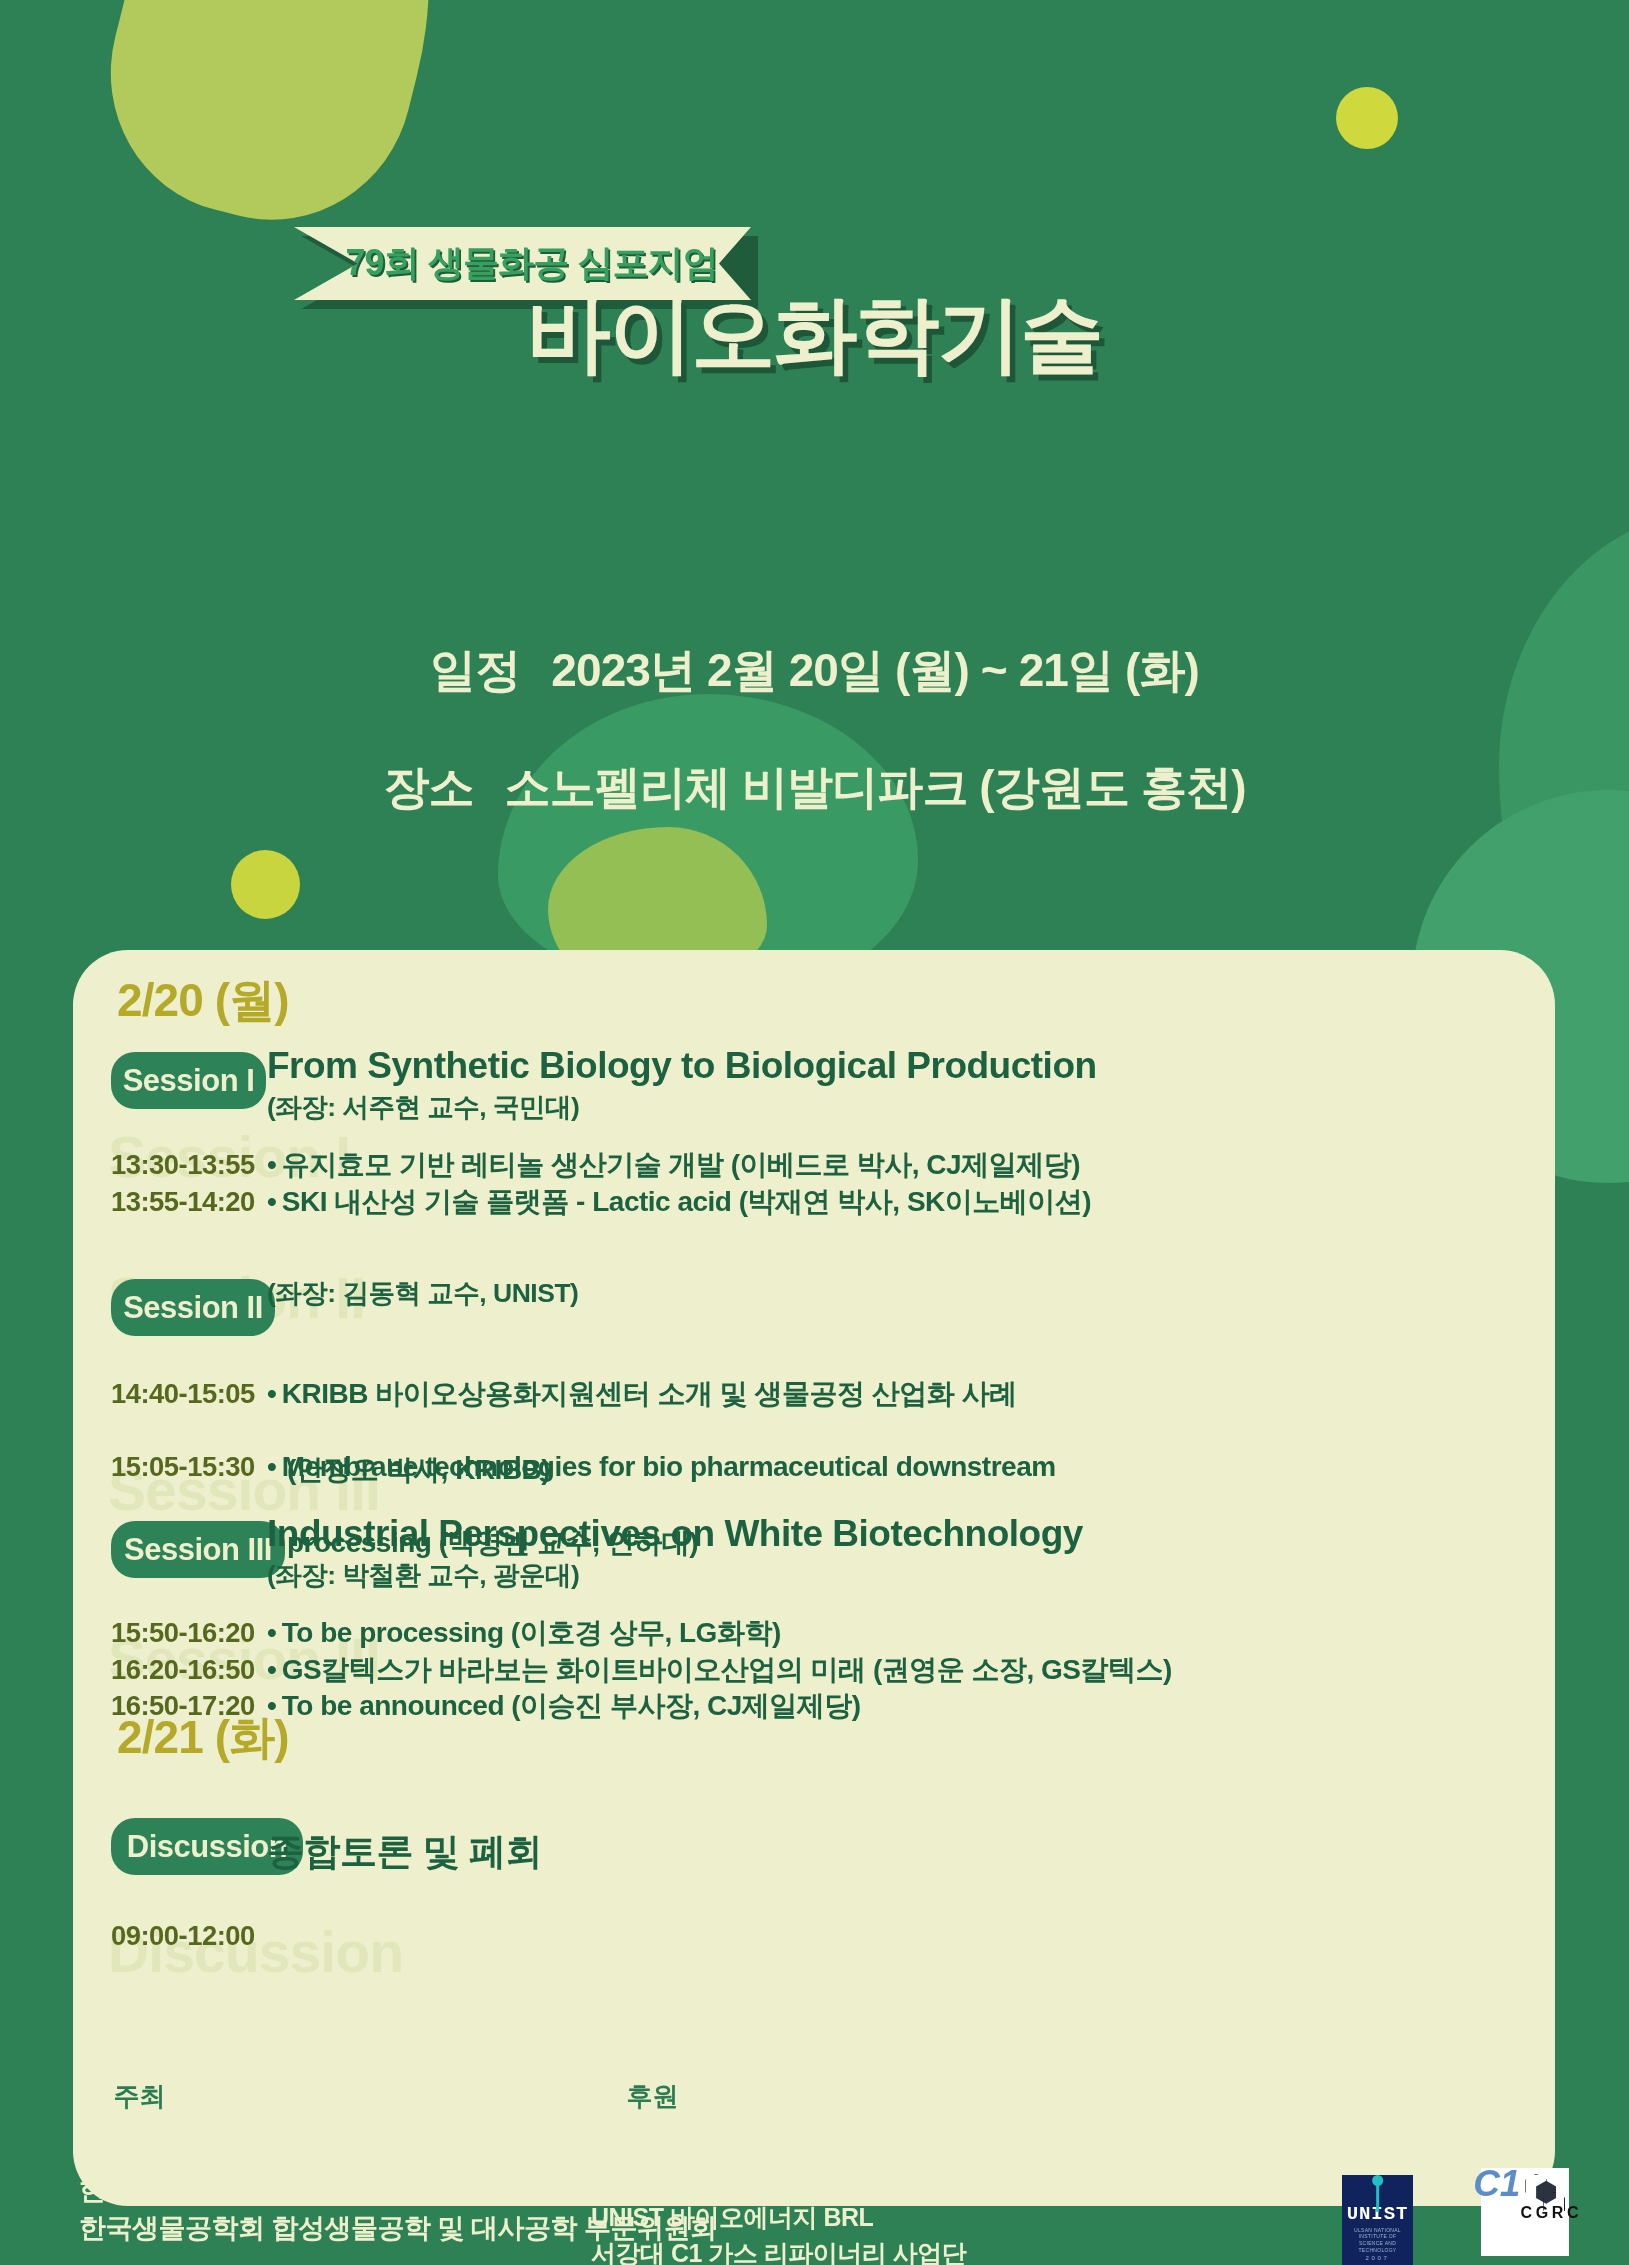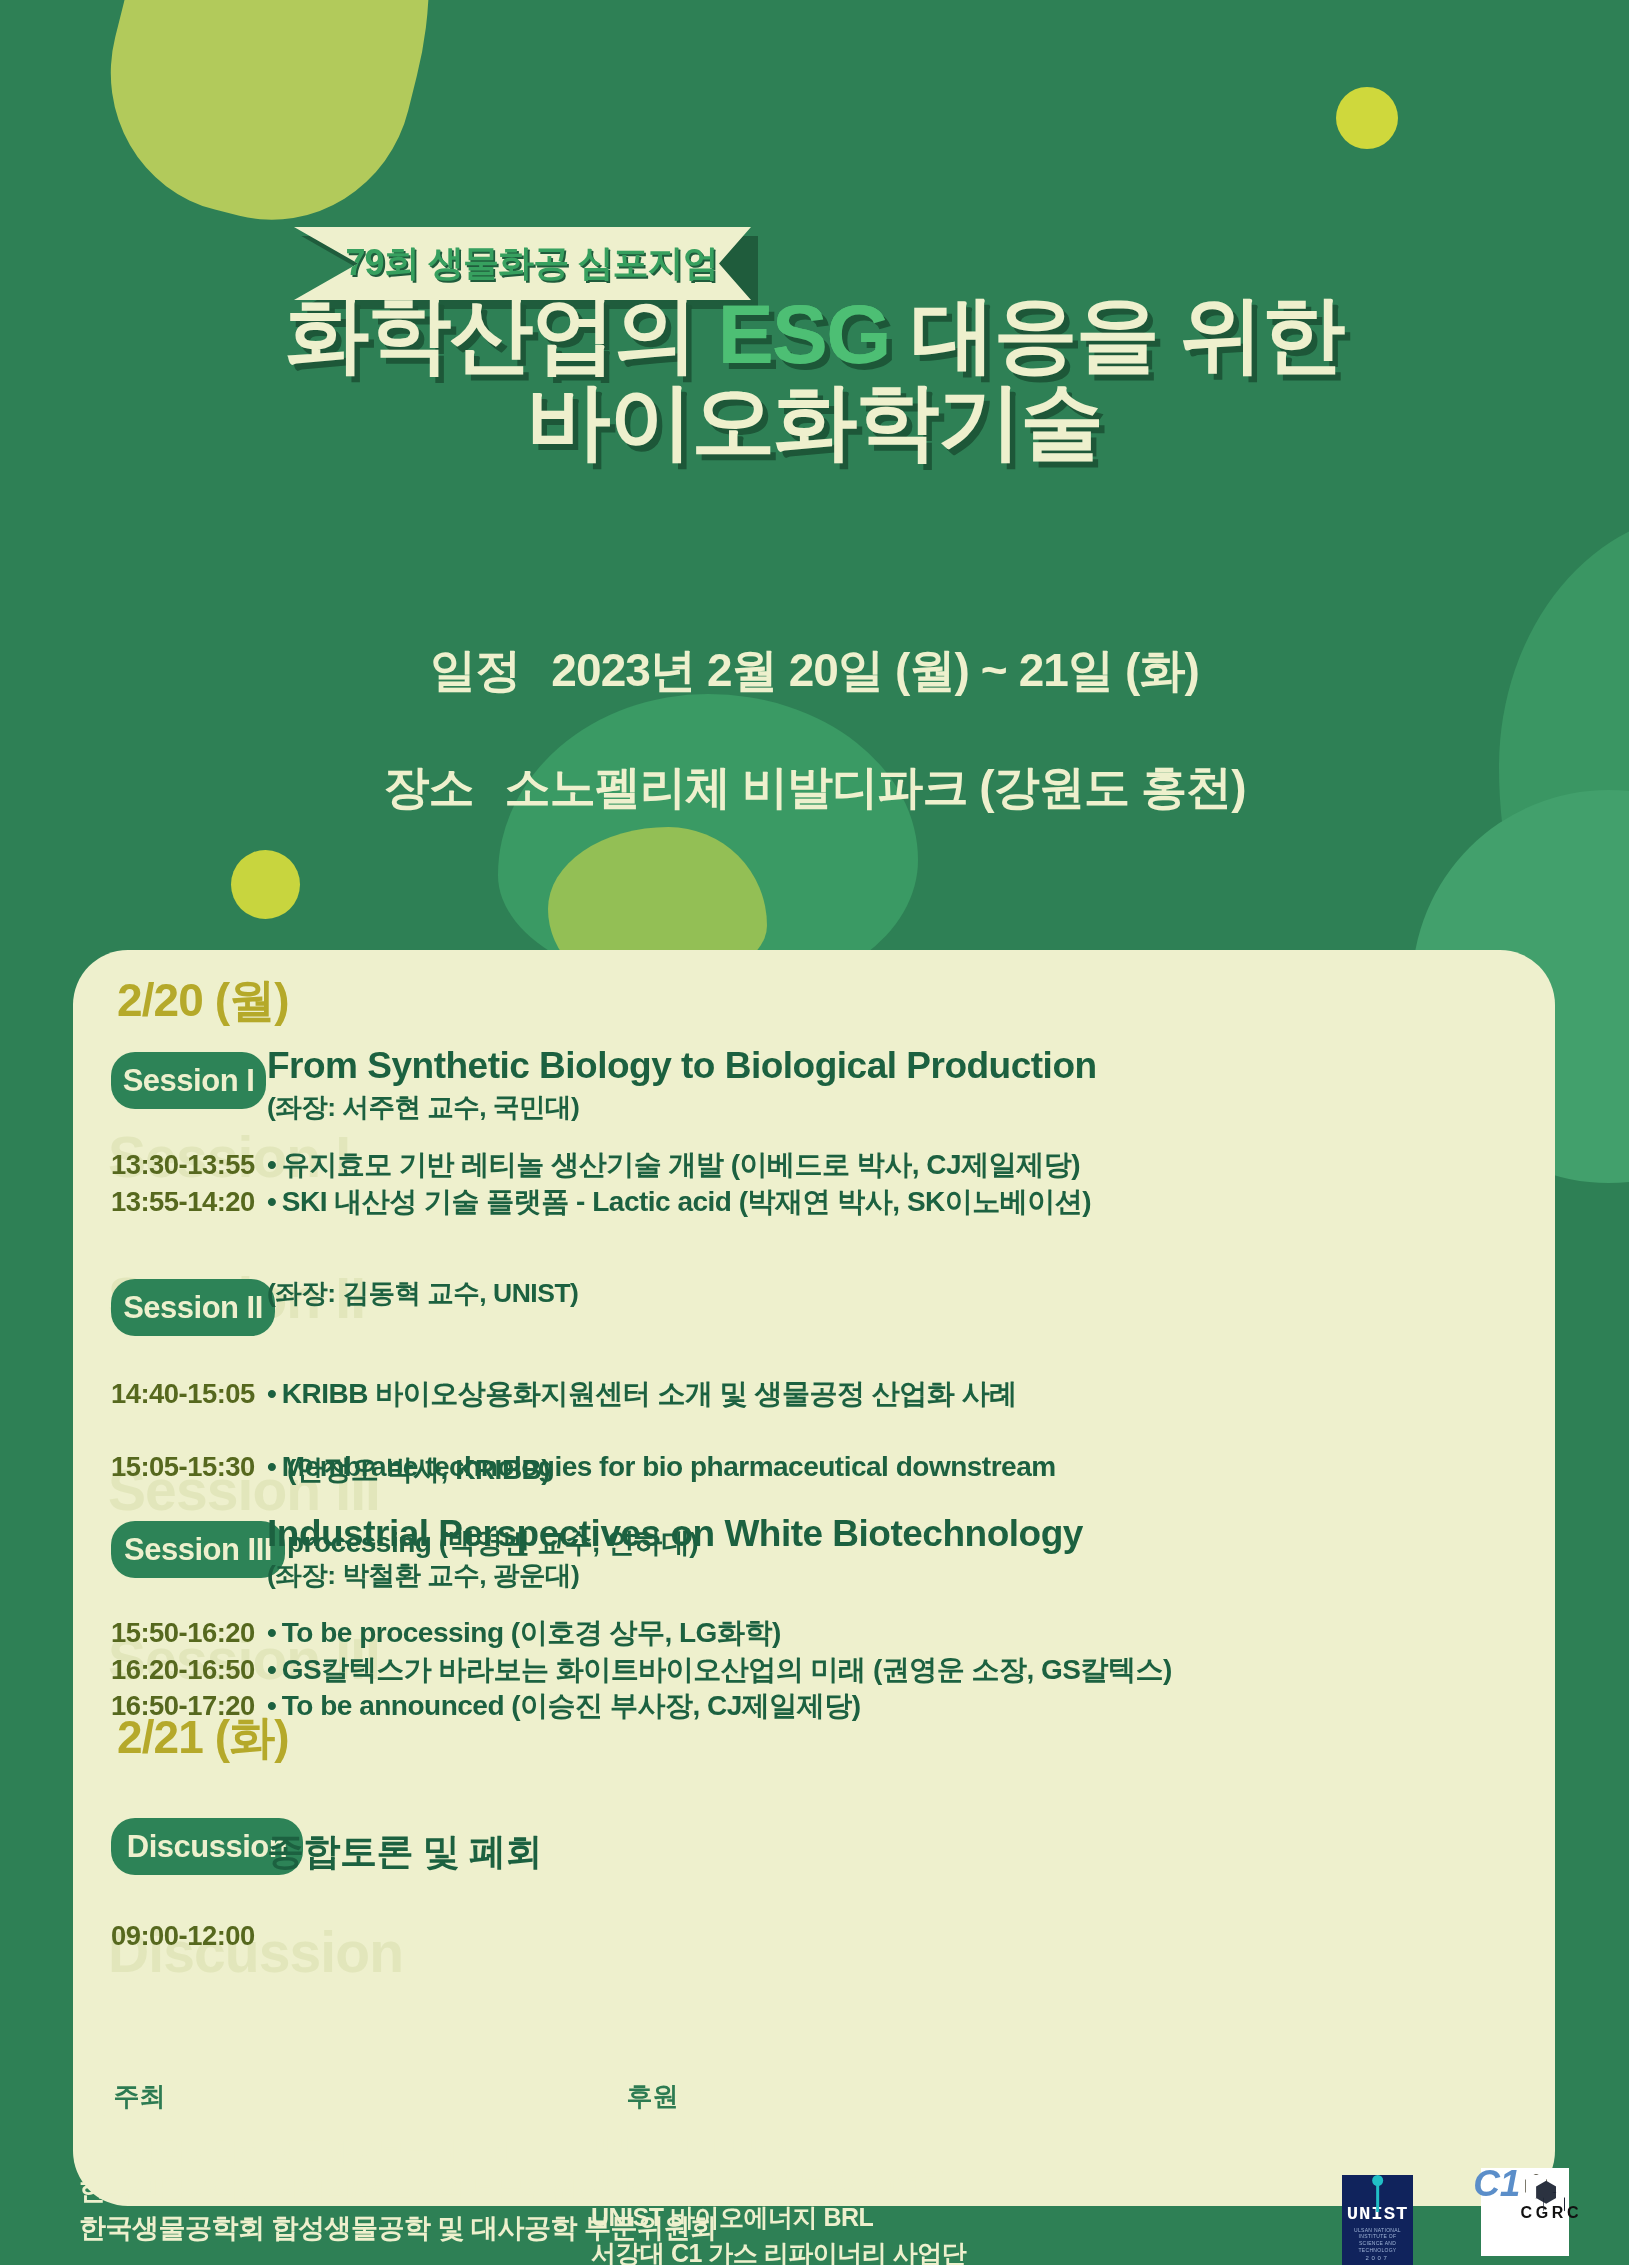--- a/index.html
+++ b/index.html
@@ -293,21 +293,20 @@
   <div class="blob dot-yellow-2"></div>
 
   <div class="ribbon-wrap">
     <div class="ribbon-shadow"></div>
     <div class="ribbon">
       <span>79회 생물화공 심포지엄</span>
     </div>
   </div>
 
   <div class="headline">
-    <span class="ln"><span>화학산업의 </span><span class="accent">ESG</span><span> 대응을 위한</span></span>
     <span class="ln">바이오화학기술</span>
   </div>
 
   <div class="meta meta-date">
     <span class="lbl">일정</span><span>2023년 2월 20일 (월) ~ 21일 (화)</span>
   </div>
   <div class="meta meta-venue">
     <span class="lbl">장소</span><span>소노펠리체 비발디파크 (강원도 홍천)</span>
   </div>
 

